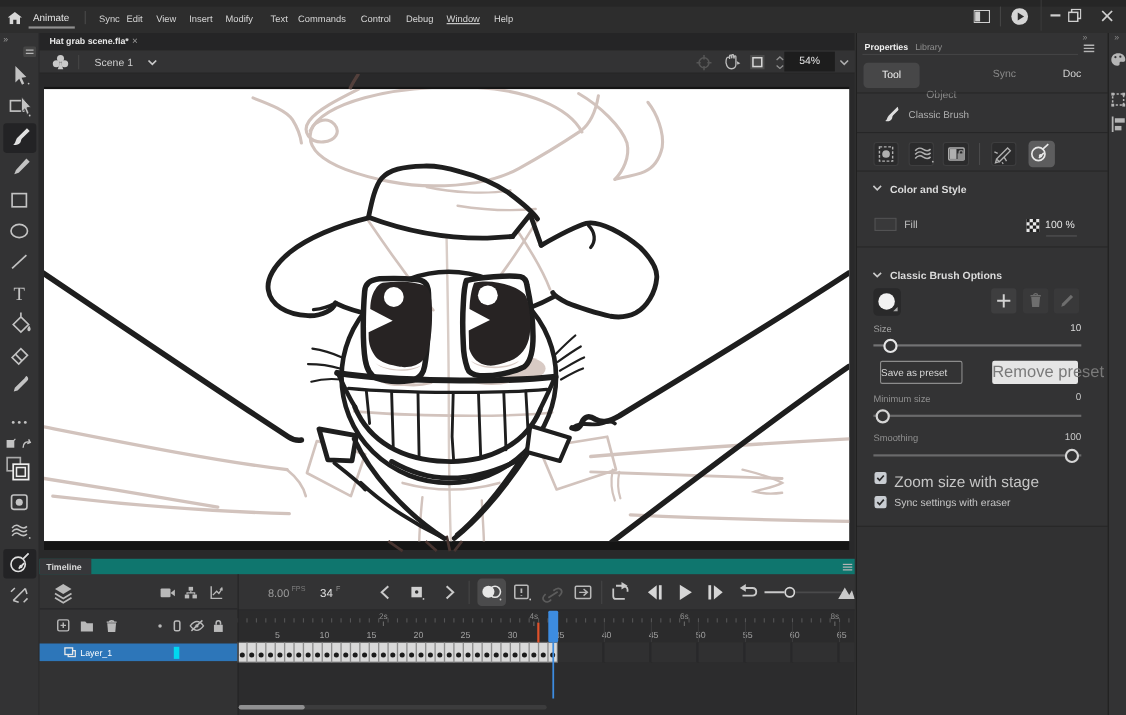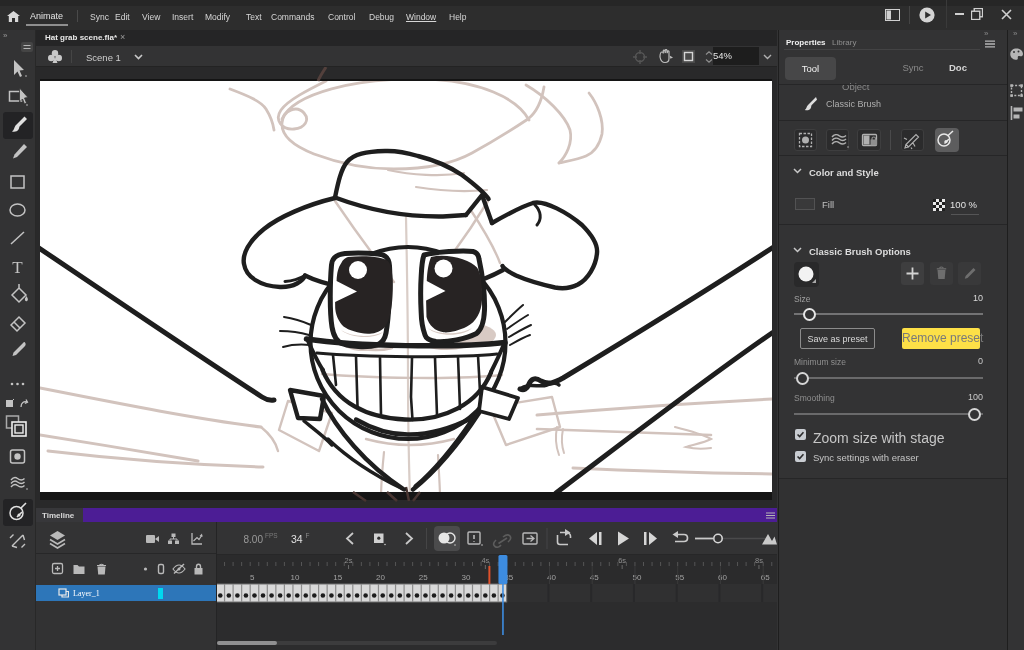--- a/index.html
+++ b/index.html
@@ -144,21 +144,21 @@
     <path d="M12.6 6.5 L16 8.5 L13.4 9.8" fill="#bdbdbd"></path>
   </svg>
   <svg class="abs" style="left:645px;top:3px" width="15" height="15" viewBox="0 0 15 15">
     <rect x="1" y="1" width="13" height="13" fill="#4a4a4a"></rect>
     <rect x="3.5" y="3.5" width="8" height="8" fill="none" stroke="#d6d6d6" stroke-width="1.4"></rect>
   </svg>
   <svg class="abs" style="left:669px;top:5px" width="8" height="12" viewBox="0 0 8 12">
     <path d="M1 3.5 L4 0.8 L7 3.5" fill="none" stroke="#8e8e8e" stroke-width="1.2"></path>
     <path d="M1 8.5 L4 11.2 L7 8.5" fill="none" stroke="#8e8e8e" stroke-width="1.2"></path>
   </svg>
-  <div class="abs" style="left:677px;top:1px;width:46px;height:18px;background:#1d1d1d;color:#e6e6e6;font-size:9.5px;line-height:18px;">54%</div>
+  <div class="abs" style="left:677px;top:1px;width:46px;height:18px;background:#1d1d1d;color:#e6e6e6;font-size:9.5px;text-align:center;line-height:18px;">54%</div>
   <svg class="abs" style="left:727px;top:8px" width="9" height="6" viewBox="0 0 9 6">
     <path d="M1 1 L4.5 4.5 L8 1" fill="none" stroke="#b0b0b0" stroke-width="1.4"></path>
   </svg>
 </div>
 
 <div class="abs" id="canvas" style="left:36px;top:67px;width:741px;height:441px;background:#29292a;overflow:hidden;">
   <div class="abs" style="left:4px;top:12px;width:732px;height:2px;background:#141414;"></div>
   <div class="abs" style="left:4px;top:14px;width:732px;height:411px;background:#ffffff;"></div>
   <div class="abs" style="left:4px;top:425px;width:732px;height:8px;background:#151515;"></div>
   <svg id="art" class="abs" style="left:0;top:0" width="741" height="441" viewBox="0 0 741 441">
@@ -278,21 +278,21 @@
         <path d="M471 262 C478 257 485 252 492 248"></path>
         <path d="M473 270 C480 266 488 261 495 258"></path>
         <path d="M474 278 C481 274 488 270 494 268"></path>
       </g>
     </g>
   </svg>
 </div>
 
 <div class="abs" id="timeline" style="left:36px;top:508px;width:741px;height:142px;background:#333334;">
 
-  <div class="abs" style="left:0;top:0;width:741px;height:14px;background:#4c1d95;">
+  <div class="abs" style="left:0;top:0;width:741px;height:14px;background:#0f766e;">
     <div class="abs" style="left:0;top:0;width:41px;height:14px;background:#37373a;color:#d9d9d9;font-size:8px;font-weight:bold;padding-left:6px;line-height:15px;">Timeline</div>
     <svg class="abs" style="left:730px;top:4px" width="9" height="7" viewBox="0 0 9 7">
       <path d="M0 1 H9 M0 3.5 H9 M0 6 H9" stroke="#b5b5b5" stroke-width="1.2"></path>
     </svg>
   </div>
 
   <div class="abs" style="left:180px;top:47px;width:561px;height:47px;background:#2b2b2c;"></div>
   <div class="abs" style="left:180px;top:94px;width:561px;height:48px;background:#2c2c2d;"></div>
   <div class="abs" style="left:0;top:94px;width:180px;height:48px;background:#323233;"></div>
 
@@ -328,21 +328,21 @@
     <rect x="122.5" y="42.5" width="5" height="9" rx="1.5" stroke-width="1.4"></rect>
 
     <path d="M137 47 C139 44.3 141 43 143 43 C145 43 147 44.3 149 47 C147 49.7 145 51 143 51 C141 51 139 49.7 137 47 Z" stroke-width="1.2"></path>
     <circle cx="143" cy="47" r="1.5" fill="#b9b9b9" stroke="none"></circle>
     <path d="M138 51.5 L148 42" stroke-width="1.4"></path>
 
     <rect x="158.5" y="46" width="8" height="6.5" fill="#b9b9b9" stroke="none"></rect>
     <path d="M160.5 46 V44.5 C160.5 41.5 164.5 41.5 164.5 44.5 V46" stroke-width="1.4"></path>
   </svg>
 
-  <div class="abs" style="left:0;top:77px;width:180px;height:16px;background:#2d76b9;font-family:Liberation Serif, serif;">
+  <div class="abs" style="left:0;top:77px;width:180px;height:16px;background:#2d76b9;">
     <svg class="abs" style="left:22px;top:3px" width="11" height="10" viewBox="0 0 11 10" fill="none" stroke="#e8e8e8" stroke-width="1.2">
       <rect x="1" y="1" width="7" height="6"></rect>
       <path d="M4 7 V9 H10.5 V3.5 H8"></path>
     </svg>
     <div class="abs" style="left:37px;top:3.5px;color:#fff;font-size:8px;">Layer_1</div>
     <div class="abs" style="left:122px;top:2.5px;width:5px;height:11px;background:#00d8f0;"></div>
   </div>
 
   <svg id="tl-controls" class="abs" style="left:180px;top:14px" width="561" height="33" viewBox="0 0 561 33" fill="none" stroke="#c9c9c9" stroke-width="1.5">
     <text x="47" y="20.5" fill="#9a9a9a" stroke="none" font-size="10" text-anchor="end">8.00</text>
@@ -586,21 +586,21 @@
   <div class="abs" style="left:7px;top:8px;color:#f0f0f0;font-size:8px;font-weight:bold;">Properties</div>
   <div class="abs" style="left:53px;top:8px;color:#8f8f8f;font-size:8px;">Library</div>
   <svg class="abs" style="left:206px;top:10px" width="10" height="8" viewBox="0 0 10 8">
     <path d="M0 1.2 H10 M0 4 H10 M0 6.8 H10" stroke="#b5b5b5" stroke-width="1.3"></path>
   </svg>
   <div class="abs" style="left:5px;top:19px;width:196px;height:1px;background:#434344;"></div>
 
   <div class="abs" style="left:6px;top:27px;width:51px;height:23px;background:#474748;border-radius:4px;color:#f2f2f2;font-size:9.5px;text-align:center;line-height:23px;">Tool</div>
   <div class="abs" style="left:63px;top:27px;width:40px;height:12px;color:#8a8a8a;font-size:9.5px;margin-top:24px;">Object</div>
   <div class="abs" style="left:114px;top:32px;width:40px;height:12px;color:#8a8a8a;font-size:9.5px;text-align:center;">Sync</div>
-  <div class="abs" style="left:170px;top:32px;width:34px;height:12px;color:#d6d6d6;font-size:9.5px;text-align:left;font-weight:bold;">Doc</div>
+  <div class="abs" style="left:170px;top:32px;width:34px;height:12px;color:#d6d6d6;font-size:9.5px;text-align:right;">Doc</div>
   <div class="abs" style="left:0;top:54px;width:229px;height:1px;background:#262627;"></div>
 
   <svg class="abs" style="left:21px;top:66px" width="17" height="17" viewBox="0 0 17 17">
     <path d="M16 1 L8 9 C6.2 10.8 7 12.5 4.8 14 C7.4 14.8 9.6 14 10.7 12.2 C11.6 10.7 10.8 10 12 8.8 L17 3.8 Z" fill="#dedede"></path>
   </svg>
   <div class="abs" style="left:47px;top:69px;color:#aeaeae;font-size:9px;">Classic Brush</div>
   <div class="abs" style="left:0;top:90px;width:229px;height:1px;background:#262627;"></div>
 
   <div class="abs" style="left:15px;top:99px;width:23px;height:22px;background:#2b2b2c;border:1px solid #3e3e3f;border-radius:3px;box-sizing:border-box;"></div>
   <div class="abs" style="left:47px;top:99px;width:23px;height:22px;background:#2b2b2c;border:1px solid #3e3e3f;border-radius:3px;box-sizing:border-box;"></div>
@@ -658,22 +658,22 @@
     <path d="M9.8 6.2 C9.8 4.6 13.2 4.6 13.2 6.2" fill="none" stroke="#6e6e6e" stroke-width="1.2"></path>
   </svg>
   <div class="abs" style="left:179px;top:232px;width:23px;height:23px;background:#39393a;border-radius:3px;"></div>
   <svg class="abs" style="left:179px;top:232px" width="23" height="23" viewBox="0 0 23 23">
     <path d="M15.5 6 L17.5 8 L9.5 16 L6.8 16.8 L7.6 14 Z" fill="#6e6e6e"></path>
   </svg>
   <div class="abs" style="left:15px;top:264px;color:#a0a0a0;font-size:8.5px;">Size</div>
   <div class="abs" style="left:150px;top:263px;width:54px;text-align:right;color:#d9d9d9;font-size:9px;">10</div>
   <div class="abs" style="left:15px;top:283px;width:189px;height:1.5px;background:#737374;"></div>
   <div class="abs" style="left:24px;top:278px;width:9px;height:9px;border:2px solid #e6e6e6;border-radius:50%;background:#333334;box-sizing:content-box;"></div>
-  <div class="abs" style="left:21px;top:298px;width:75px;height:21px;border:1px solid #8c8c8c;border-radius:2px;color:#dadada;font-size:9px;text-align:center;line-height:20px;box-sizing:border-box;white-space:nowrap;">Save as preset</div>
-  <div class="abs" style="left:123px;top:298px;width:78px;height:21px;background:#fde047;border-radius:2px;color:#7a7a7a;font-size:12px;text-align:center;line-height:21px;box-sizing:border-box;white-space:nowrap;">Remove preset</div>
+  <div class="abs" style="left:21px;top:298px;width:75px;height:21px;border:1px solid #8c8c8c;border-radius:2px;color:#dadada;font-size:9px;line-height:20px;box-sizing:border-box;white-space:nowrap;">Save as preset</div>
+  <div class="abs" style="left:123px;top:298px;width:78px;height:21px;background:#e5e5e5;border-radius:2px;color:#7a7a7a;font-size:15px;text-align:center;line-height:21px;box-sizing:border-box;white-space:nowrap;">Remove preset</div>
   <div class="abs" style="left:15px;top:327px;color:#8f8f8f;font-size:8.5px;">Minimum size</div>
   <div class="abs" style="left:150px;top:326px;width:54px;text-align:right;color:#c9c9c9;font-size:9px;">0</div>
   <div class="abs" style="left:15px;top:347px;width:189px;height:1.5px;background:#6a6a6b;"></div>
   <div class="abs" style="left:17px;top:342px;width:9px;height:9px;border:2px solid #d6d6d6;border-radius:50%;background:#333334;box-sizing:content-box;"></div>
   <div class="abs" style="left:15px;top:363px;color:#8f8f8f;font-size:8.5px;">Smoothing</div>
   <div class="abs" style="left:150px;top:362px;width:54px;text-align:right;color:#c9c9c9;font-size:9px;">100</div>
   <div class="abs" style="left:15px;top:383px;width:189px;height:1.5px;background:#6a6a6b;"></div>
   <div class="abs" style="left:189px;top:378px;width:9px;height:9px;border:2px solid #d6d6d6;border-radius:50%;background:#333334;box-sizing:content-box;"></div>
 
   <div class="abs" style="left:16px;top:399px;width:11px;height:11px;background:#c9cdd2;border-radius:2px;"></div>

